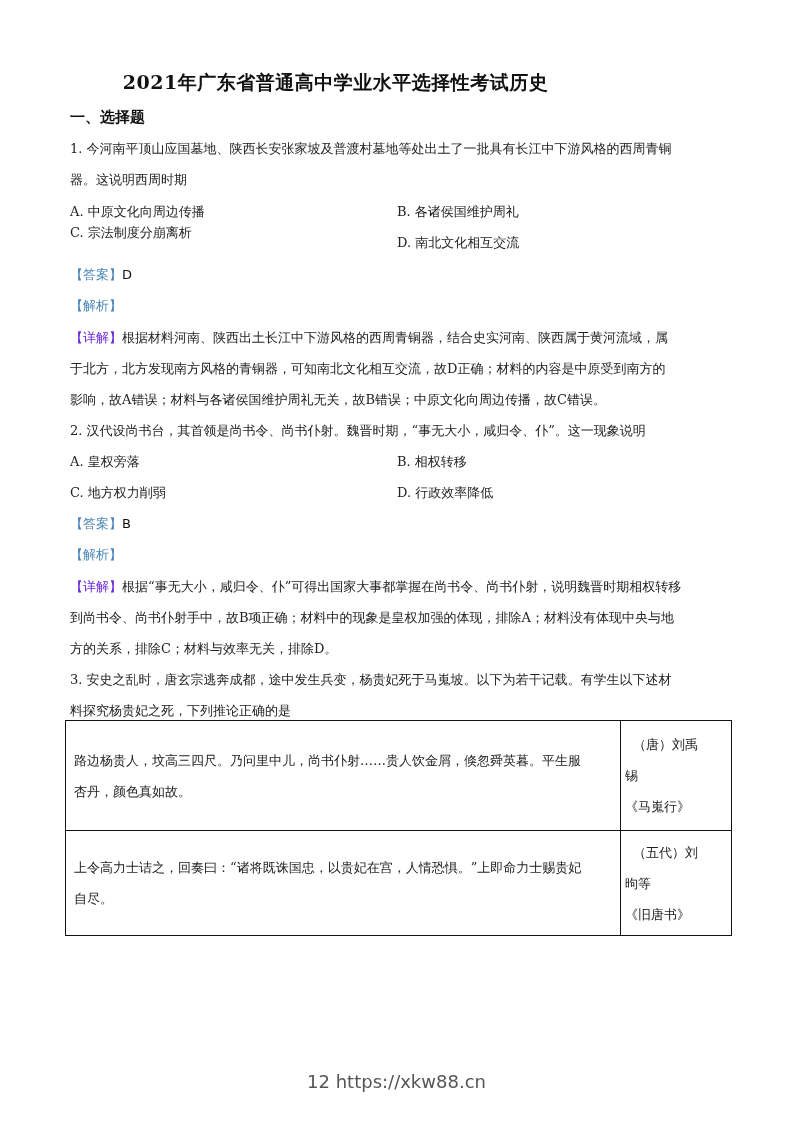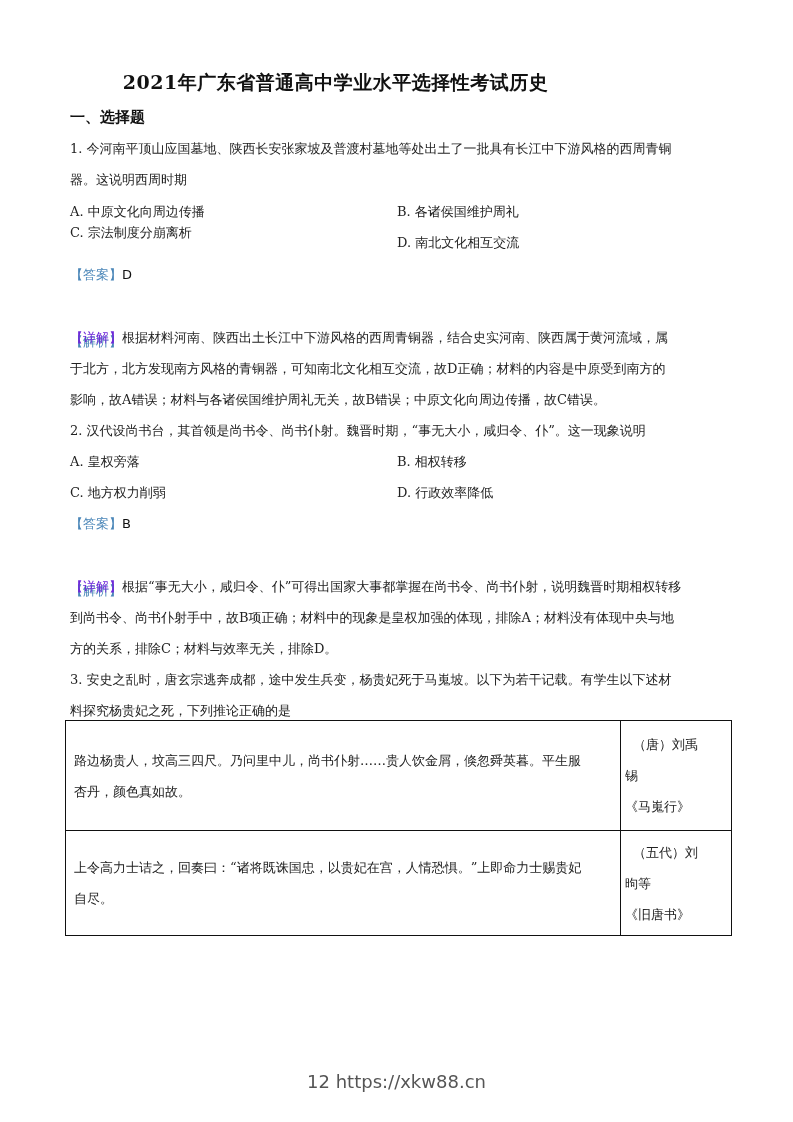--- a/index.html
+++ b/index.html
@@ -12,21 +12,21 @@
       position: absolute; left: 0; top: 70px; width: 671px; text-align: center;
       font-size: 19px; font-weight: bold; letter-spacing: 0.5px; color: #111;
     }
     .section {
       position: absolute; left: 70px; top: 108px; font-size: 15px; font-weight: bold; color: #111;
     }
     .line {
       position: absolute; left: 70px; font-size: 13px; line-height: 18px; white-space: nowrap; color: #222;
     }
     .opt-b { left: 397px; }
-    .tag { color: #4a86b8; margin-top: 36px; }
+    .tag { color: #4a86b8; }
     .ans { color: #111; font-family: "DejaVu Sans", "Liberation Sans", sans-serif; }
     .detail-tag { color: #6d28d9; }
     table.mat {
       position: absolute; left: 65px; top: 720px; width: 667px;
       border-collapse: collapse; font-size: 13px; color: #222;
     }
     table.mat td { border: 1.5px solid #111; vertical-align: middle; }
     td.text-cell { width: 566px; padding: 0 8px; line-height: 31px; }
     td.src-cell { width: 84px; padding: 0 24px 0 4px; line-height: 31px; }
     .src-line { display: block; }

